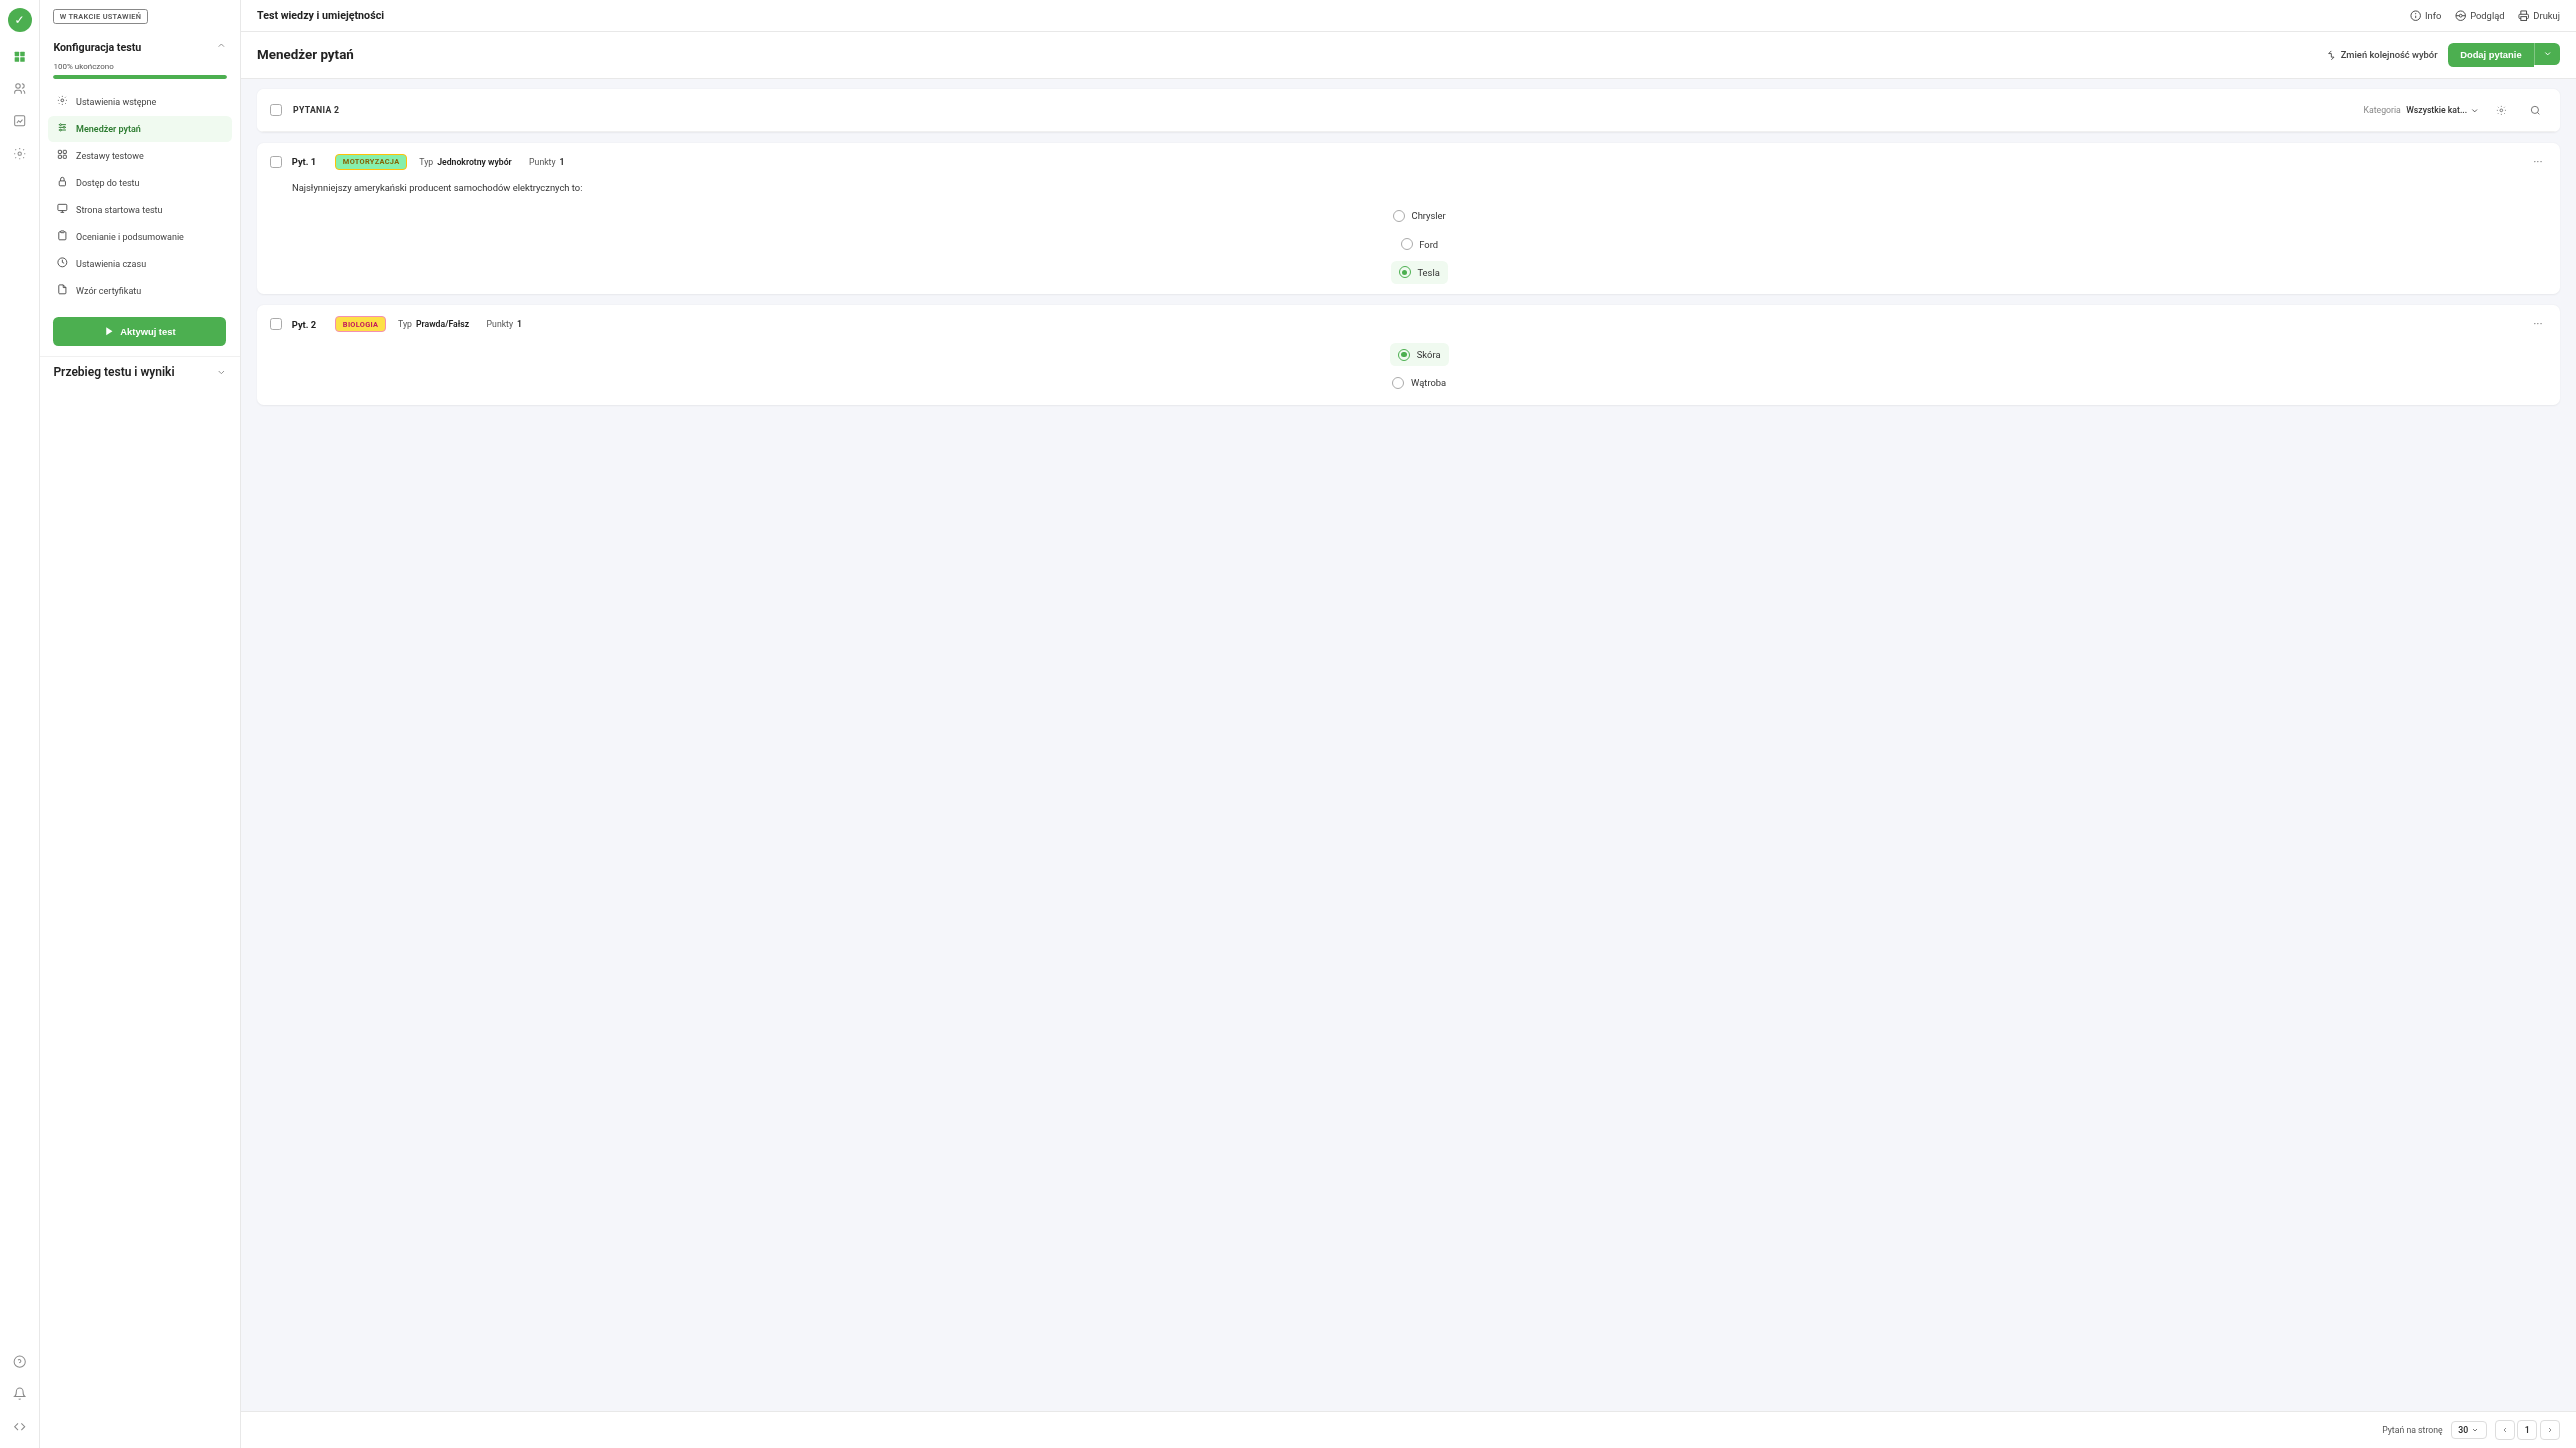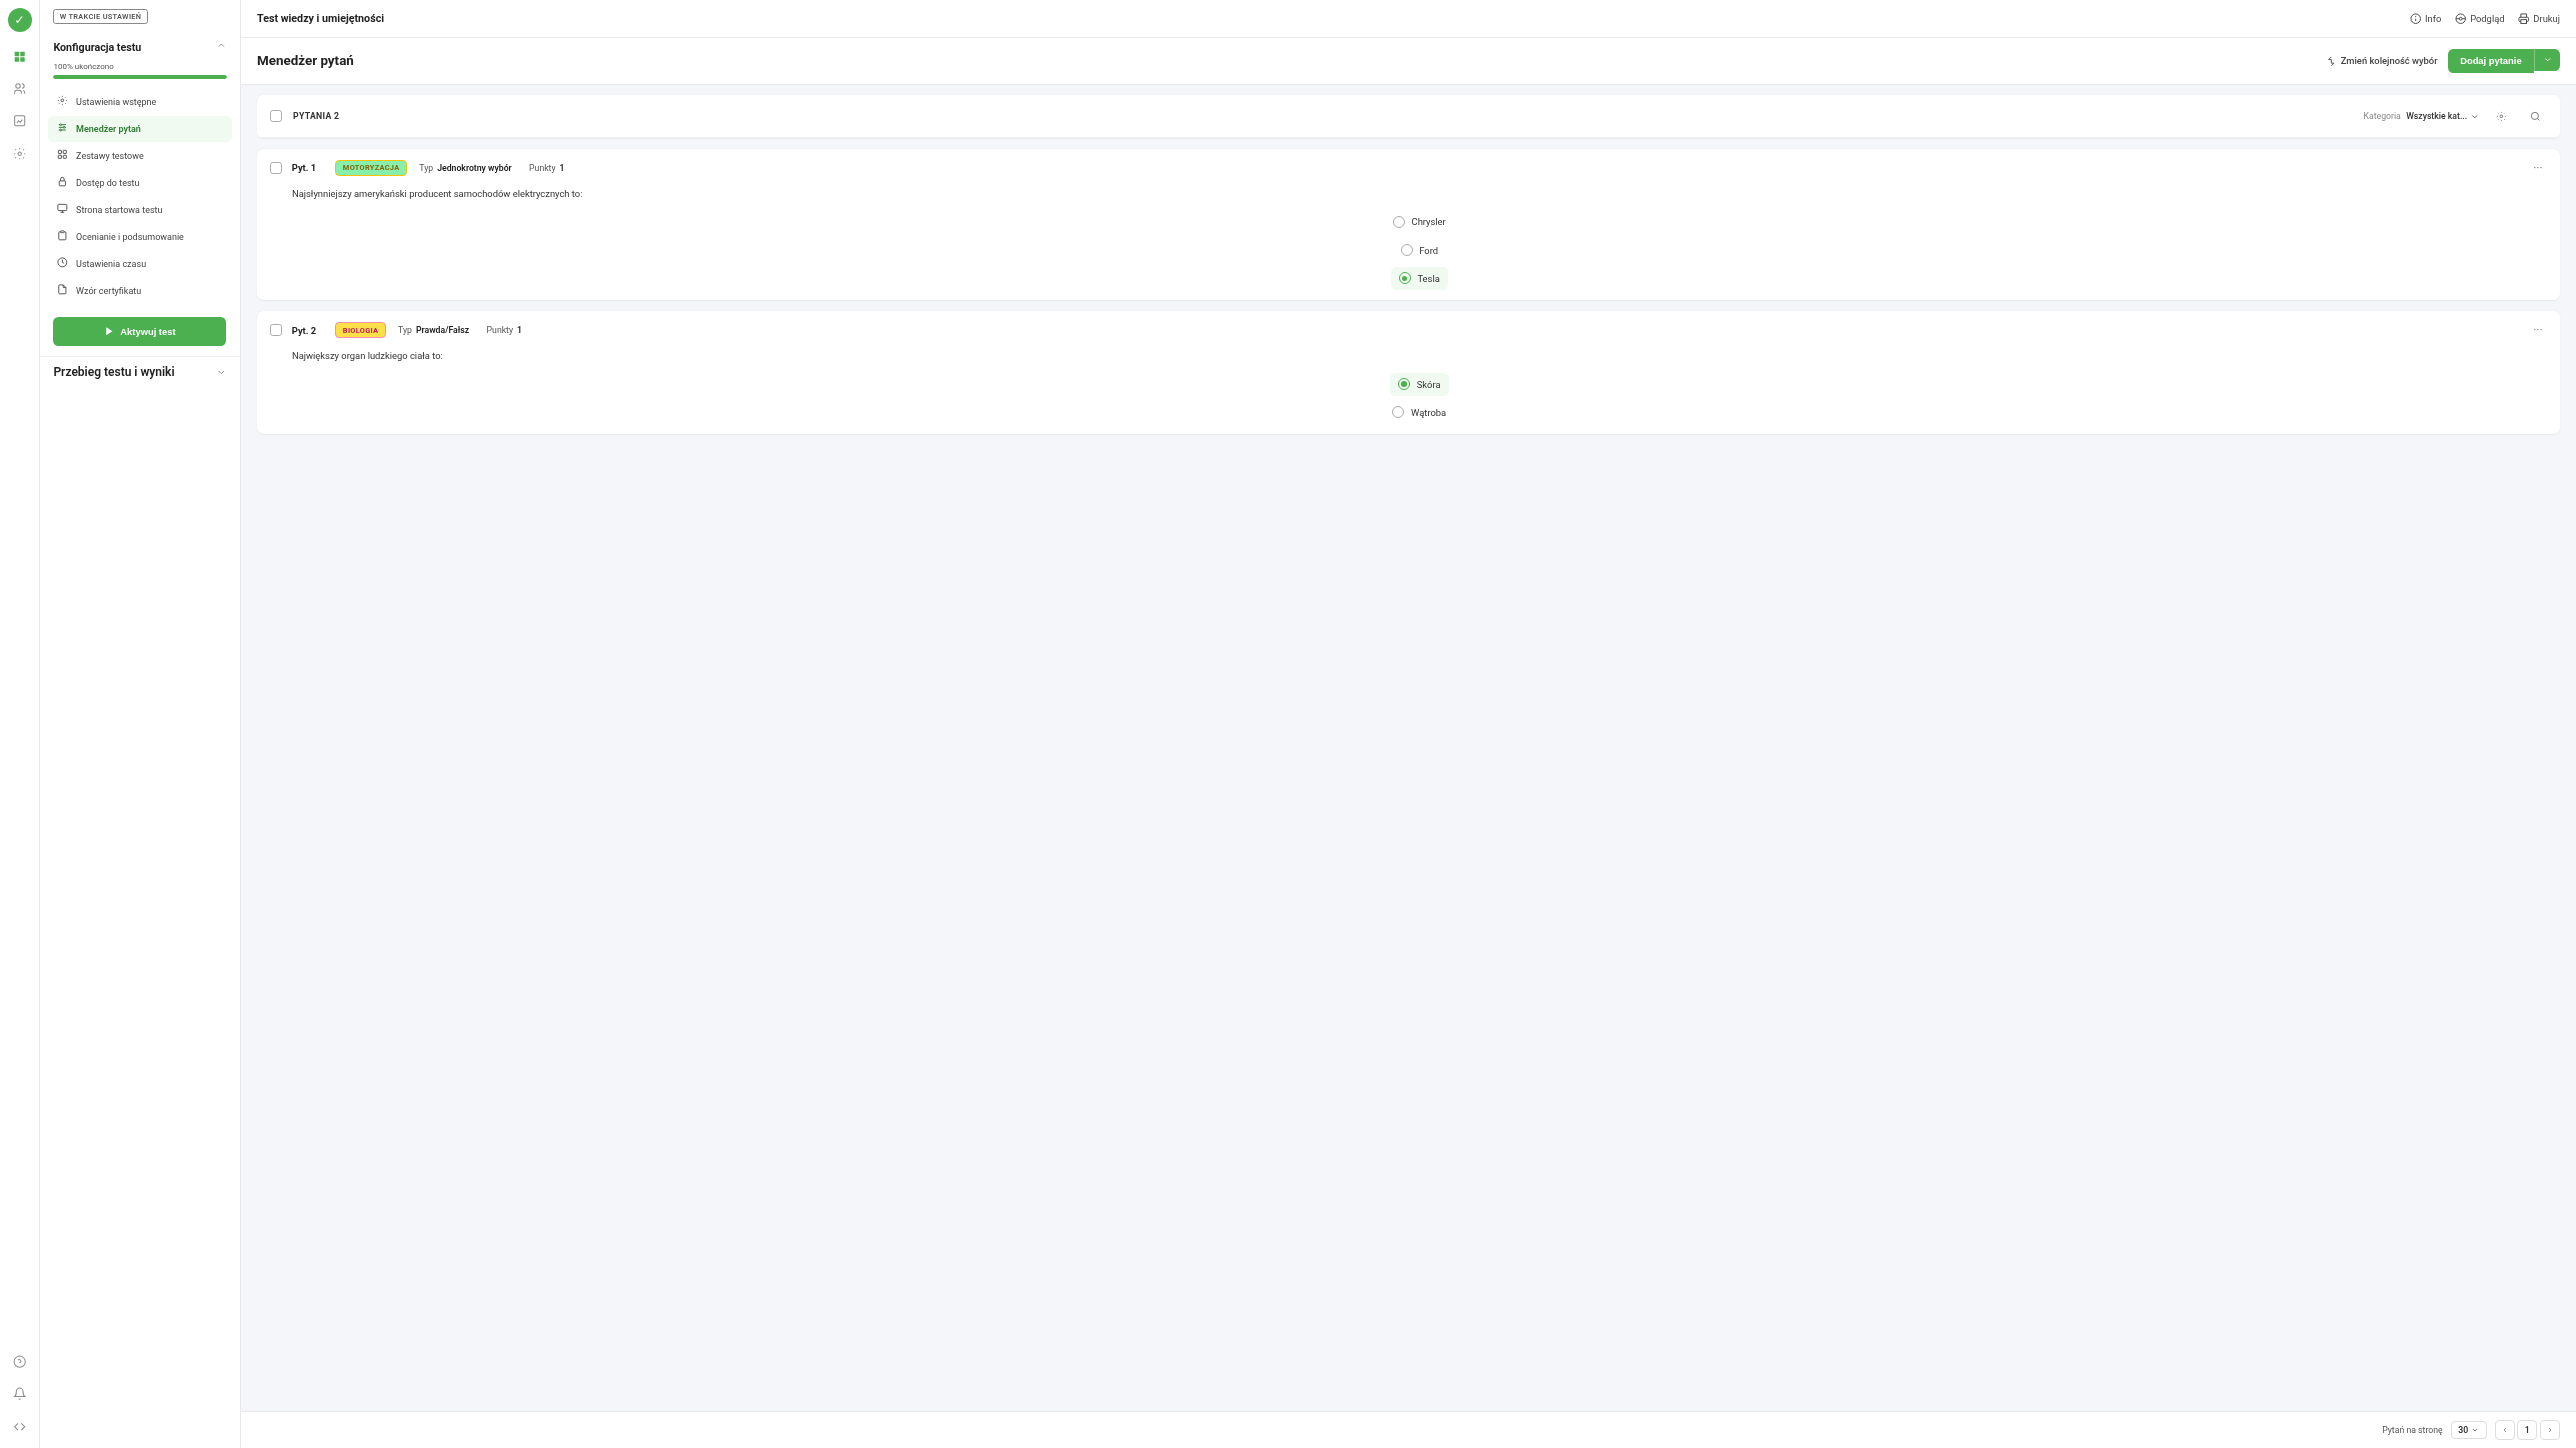--- a/index.html
+++ b/index.html
@@ -176,21 +176,21 @@
     .main {
       flex: 1;
       display: flex;
       flex-direction: column;
       overflow: hidden;
     }
     .top-bar {
       background: #fff;
       border-bottom: 0.7px solid #e8e8e8;
       padding: 0 16px;
-      height: 38px;
+      height: 32px;
       display: flex;
       align-items: center;
       justify-content: space-between;
       flex-shrink: 0;
     }
     .top-bar-title {
       font-size: 10.7px;
       font-weight: 700;
       color: #222;
     }
@@ -806,21 +806,20 @@
           <div class="question-meta">
             <span>Typ</span>
             <span class="question-meta-value">Prawda/Fałsz</span>
           </div>
           <div class="question-points">
             <span>Punkty</span>
             <span class="question-points-value">1</span>
           </div>
           <div class="question-more-btn">···</div>
         </div>
-        <div class="question-text">Największy organ ludzkiego ciała to:</div>
         <div class="question-options">
           <div class="question-option correct">
             <div class="option-radio selected"></div>
             <span>Skóra</span>
           </div>
           <div class="question-option">
             <div class="option-radio"></div>
             <span>Wątroba</span>
           </div>
         </div>

